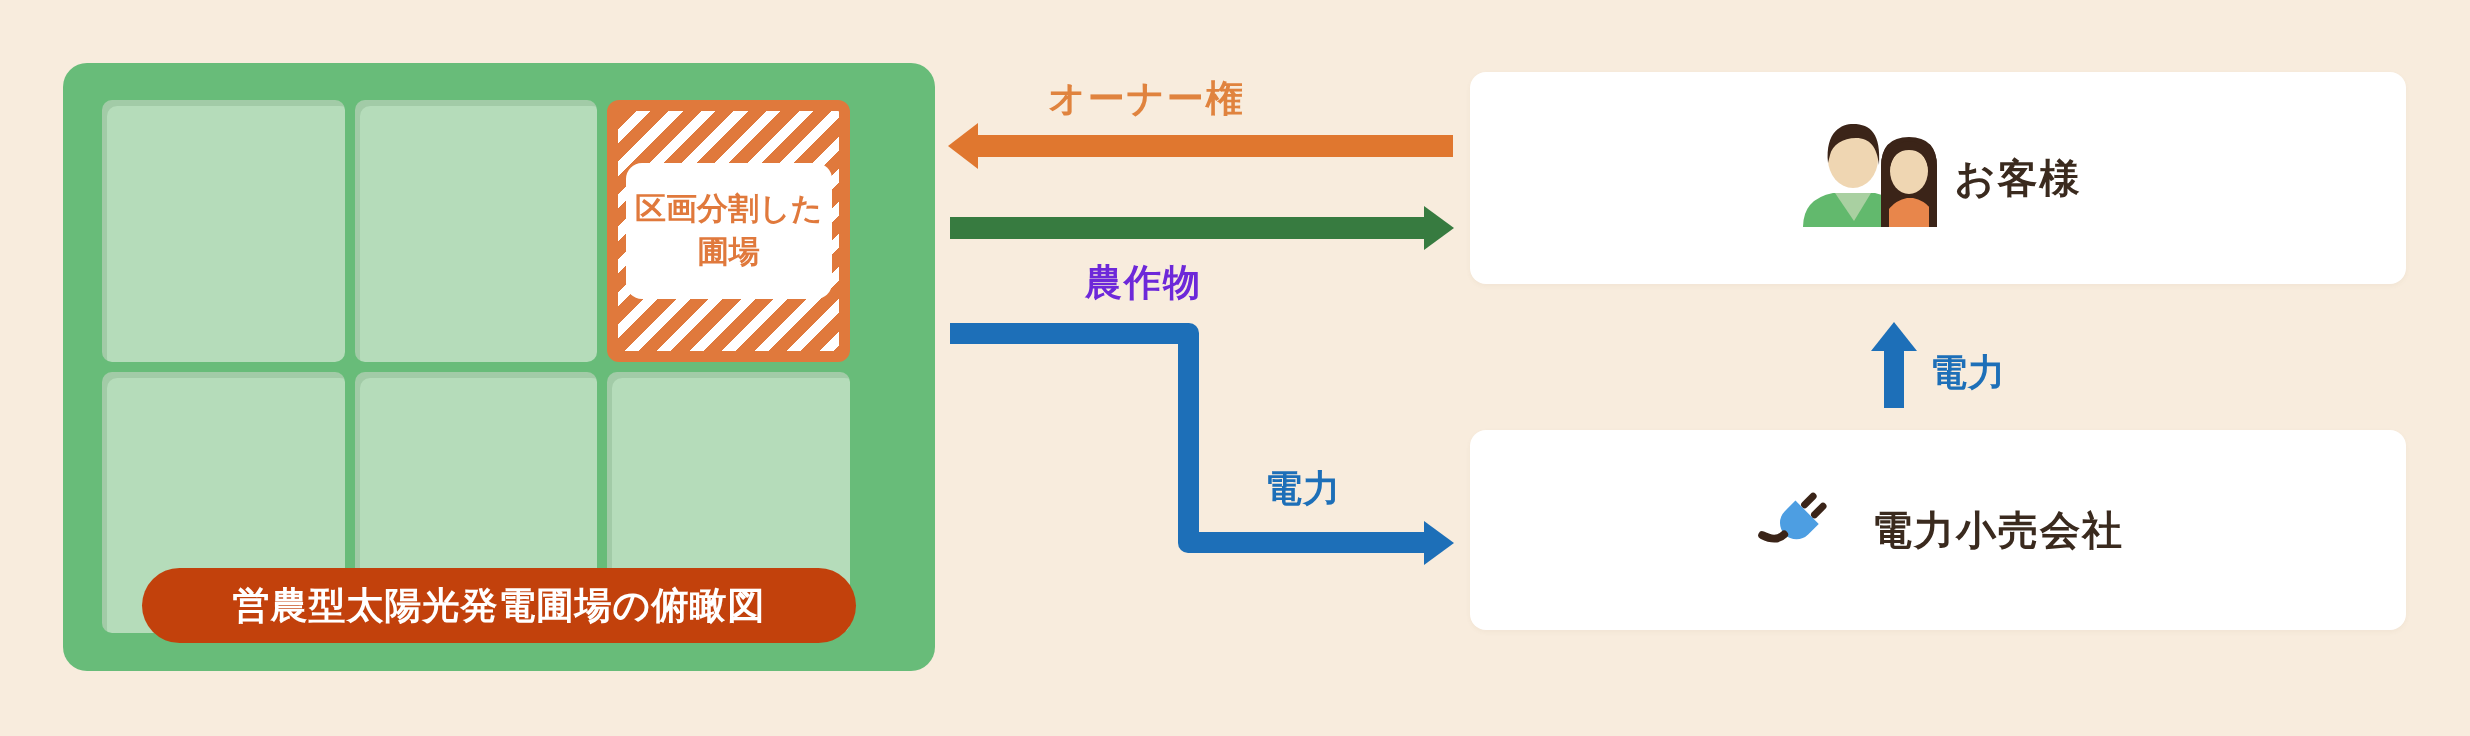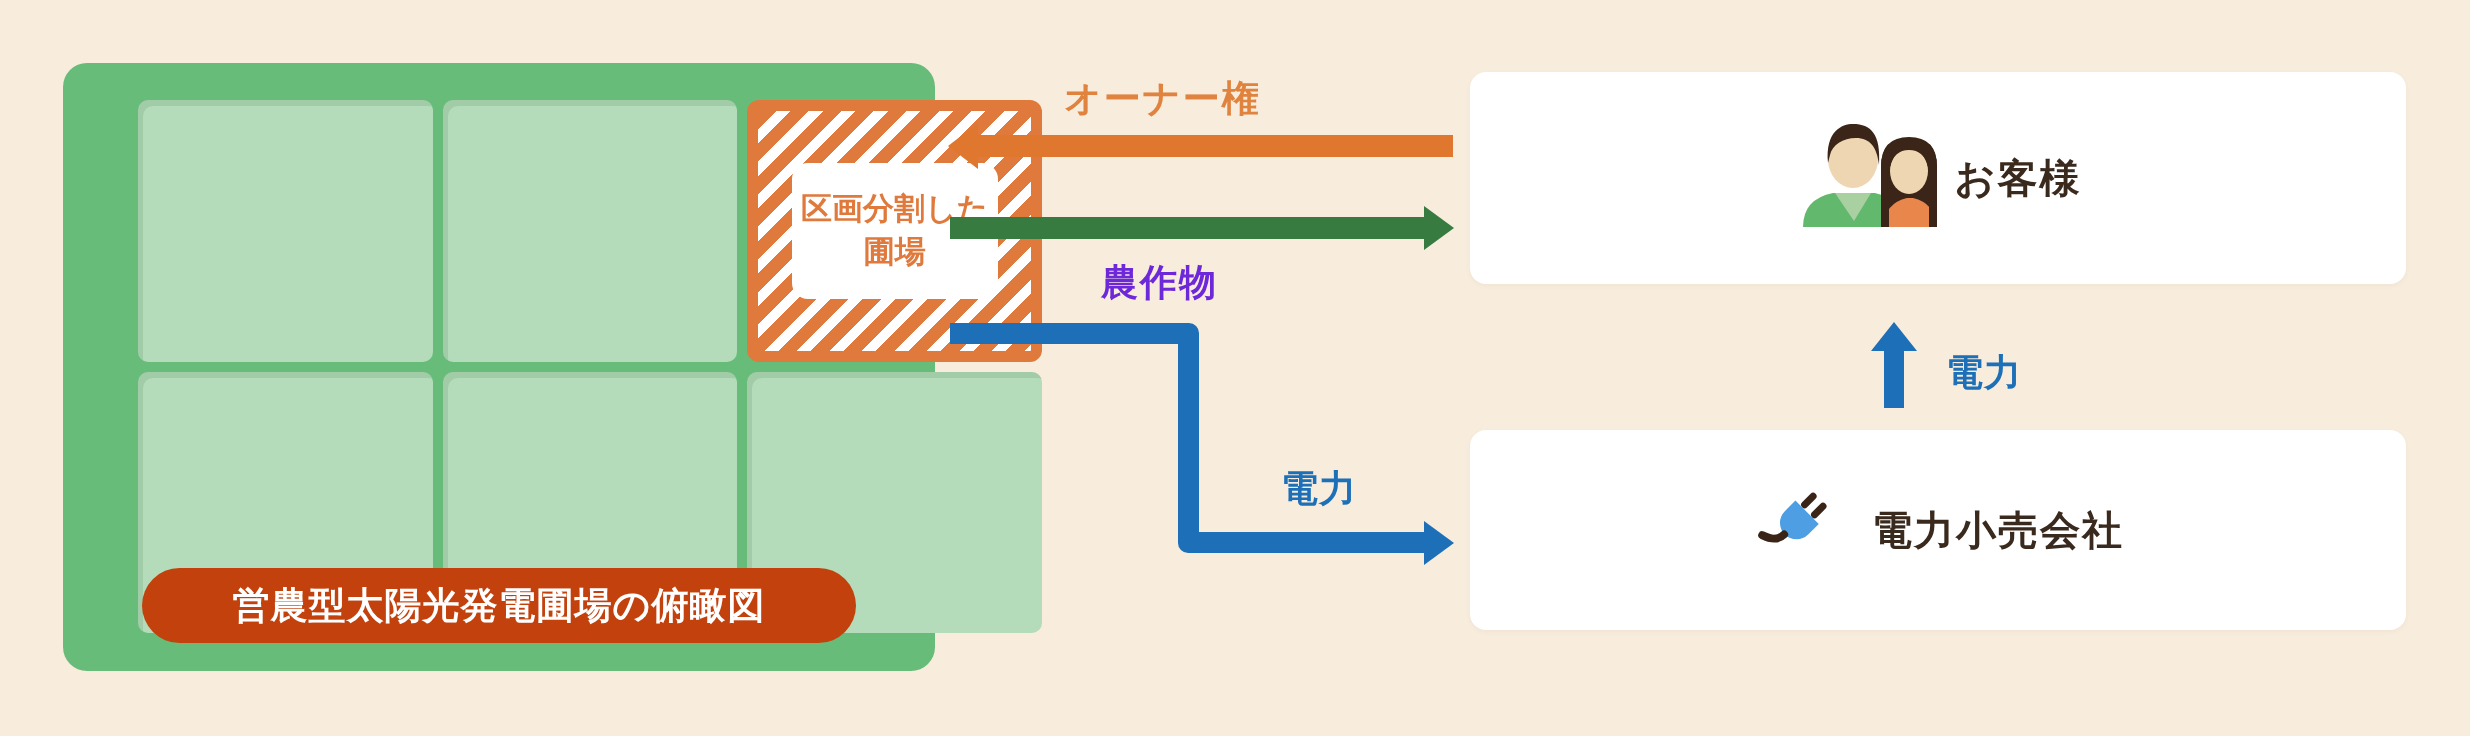--- a/index.html
+++ b/index.html
@@ -5,22 +5,22 @@
   html,body{margin:0;padding:0;background:#F8ECDD;}
   *{box-sizing:border-box;}
   #canvas{
     position:relative;width:2470px;height:736px;background:#F8ECDD;overflow:hidden;
     font-family:"Liberation Sans","DejaVu Sans",sans-serif;font-weight:bold;
   }
 
   
   .field{position:absolute;left:63px;top:63px;width:872px;height:608px;
     background:#68BC79;border-radius:24px;}
-  .cells{position:absolute;left:39px;top:37px;width:904px;height:533px;
-    display:grid;grid-template-columns:repeat(3,1fr);grid-template-rows:repeat(2,1fr);gap:10px;margin-left:36px;}
+  .cells{position:absolute;left:39px;top:37px;width:748px;height:533px;
+    display:grid;grid-template-columns:repeat(3,1fr);grid-template-rows:repeat(2,1fr);gap:10px;}
   .cell{background:#B5DCBA;border-radius:10px;
     box-shadow:inset 5px 6px 0 rgba(62,118,70,0.16);}
   .cell.hatched{
     background:repeating-linear-gradient(135deg,#E0793C 0 13px,#FFFFFF 13px 23px);
     border:11px solid #E0793C;border-radius:12px;
     display:flex;align-items:center;justify-content:center;box-shadow:none;}
   .plot-label{background:#FFFFFF;border-radius:16px;width:206px;min-height:136px;
     display:flex;flex-direction:column;align-items:center;justify-content:center;
     color:#E0793C;font-size:31px;line-height:1.38;text-align:center;}
   .field-caption{position:absolute;left:50%;bottom:28px;transform:translateX(-50%);
@@ -48,21 +48,21 @@
   .pow-head{left:1424px;top:521px;width:0;height:0;
     border-top:22px solid transparent;border-bottom:22px solid transparent;
     border-left:30px solid #1D6FB8;}
   
   .pow2-shaft{left:1884px;top:350px;width:20px;height:58px;background:#1D6FB8;}
   .pow2-head{left:1871px;top:322px;width:0;height:0;
     border-left:23px solid transparent;border-right:23px solid transparent;
     border-bottom:29px solid #1D6FB8;}
 
   
-  .flow-label{position:absolute;white-space:nowrap;margin-left:16px;}
+  .flow-label{position:absolute;white-space:nowrap;}
   .owner-label{left:1048px;top:74px;color:#E0833E;font-size:37px;letter-spacing:2px;}
   .crops-label{left:1085px;top:258px;color:#6d28d9;font-size:37px;letter-spacing:2px;}
   .powR-label{left:1265px;top:464px;color:#1D6FB8;font-size:37px;letter-spacing:1px;}
   .powC-label{left:1930px;top:348px;color:#1D6FB8;font-size:37px;letter-spacing:1px;}
 
   
   .entity{position:absolute;left:1470px;width:936px;background:#FFFFFF;border-radius:16px;
     display:flex;align-items:center;justify-content:center;gap:36px;
     color:#3A2A1E;box-shadow:0 2px 5px rgba(120,90,60,0.05);}
   .customer{top:72px;height:212px;font-size:40px;gap:8px;}

